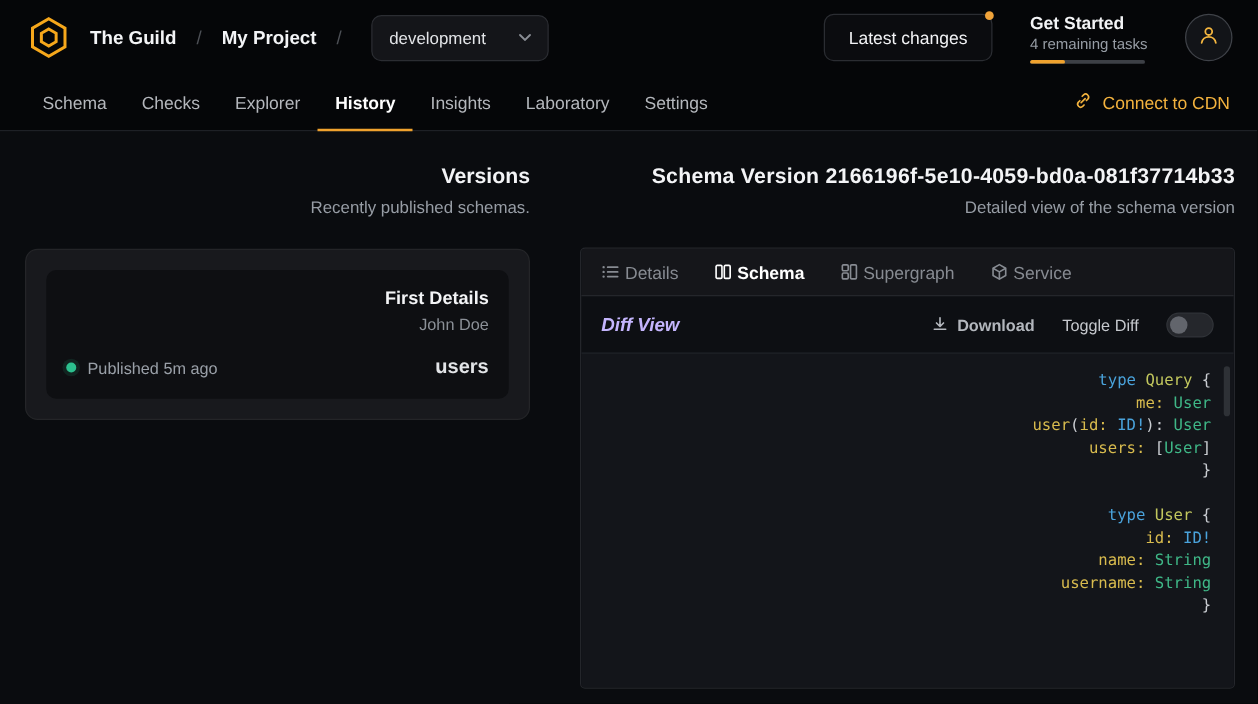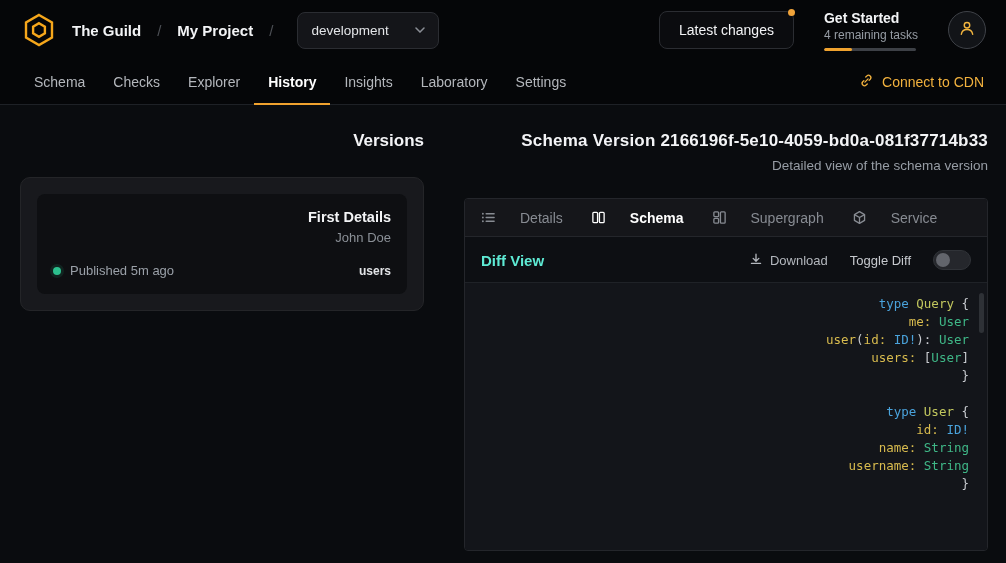--- a/index.html
+++ b/index.html
@@ -39,34 +39,34 @@
   .left { width:444px; padding:26px 20px 0 20px; }
   .left h2 { margin:0; font-size:17px; font-weight:700; color:#f3f4f6; }
   .col-sub { margin-top:7px; font-size:13.5px; color:#979da5; }
   .card { margin-top:26px; background:#18191d; border:1px solid #242528; border-radius:10px; padding:16px; }
   .version-item { background:#0e0f12; border-radius:8px; padding:15px 16px 16px; cursor:pointer; }
   .vi-name { font-size:14.5px; font-weight:600; color:#f3f4f6; }
   .vi-author { margin-top:5px; font-size:13px; color:#8b9097; }
   .vi-row { display:flex; align-items:center; margin-top:18px; }
   .dot { width:8px; height:8px; border-radius:50%; background:#2cc08e; box-shadow:0 0 0 3px rgba(44,192,142,.12); margin-right:9px; }
   .vi-status { font-size:13px; color:#9aa0a8; }
-  .vi-badge { margin-left:auto; font-size:12px; font-weight:700; color:#e2e4e7; }
+  .vi-badge { margin-left:auto; font-size:16px; font-weight:700; color:#e2e4e7; }
 
   .right { flex:1; padding:26px 18px 0 20px; min-width:0; }
   .right h1 { margin:0; font-size:17px; font-weight:700; color:#f3f4f6; letter-spacing:.2px; }
 
   .panel { margin-top:25px; border:1px solid #24262b; border-radius:4px; background:#0d0f13; overflow:hidden; }
   .dtabs { display:flex; align-items:center; gap:28px; padding:0 16px; height:38px; background:#15161a; border-bottom:1px solid #24262b; }
-  .dtab { display:flex; align-items:center; gap:24px; font-size:14px; color:#878b92; cursor:pointer; }
+  .dtab { display:flex; align-items:center; gap:4px; font-size:14px; color:#878b92; cursor:pointer; }
   .dtab.active { color:#ffffff; font-weight:600; }
   .dtab-icon { display:flex; }
   .diff-row { display:flex; align-items:center; padding:13px 16px 12px; }
-  .diff-title { font-size:15px; font-weight:700; color:#5eead4; }
+  .diff-title { font-size:15px; font-weight:700; color:#c4b5fd;font-style:italic; }
   .diff-actions { margin-left:auto; display:flex; align-items:center; gap:22px; }
-  .download { display:flex; align-items:center; gap:7px; font-size:13px; color:#b3b7bd; cursor:pointer; }
+  .download { display:flex; align-items:center; gap:7px; font-size:13px; color:#b3b7bd; cursor:pointer;font-weight:bold; }
   .toggle-label { font-size:13px; color:#c6c9ce; }
   .toggle { width:38px; height:20px; border-radius:10px; background:#25272c; border:1px solid #303338; position:relative; cursor:pointer; }
   .toggle-knob { position:absolute; top:2px; left:2px; width:14px; height:14px; border-radius:50%; background:#62656c; }
 
   .code-wrap { position:relative; background:#13151a; border-top:1px solid #1f2227; height:268px; padding:12px 18px 0 14px; overflow:hidden; }
   .code { font-family:"DejaVu Sans Mono", monospace; font-size:12.5px; line-height:18px; white-space:pre; }
   .cl { height:18px; }
   .tk-kw  { color:#4aa3dc; }
   .tk-def { color:#c2c75e; }
   .tk-fld { color:#d8bb4e; }
@@ -140,20 +140,21 @@
         </svg>
       </span>
       <span>Connect to CDN</span>
     </div>
   </div>
 
   <div class="content">
 
     <div class="left">
       <h2>Versions</h2>
+      <div class="col-sub">Recently published schemas.</div>
       <div class="card">
         <div class="version-item">
           <div class="vi-name">First Details</div>
           <div class="vi-author">John Doe</div>
           <div class="vi-row">
             <span class="dot"></span>
             <span class="vi-status">Published 5m ago</span>
             <span class="vi-badge">users</span>
           </div>
         </div>

